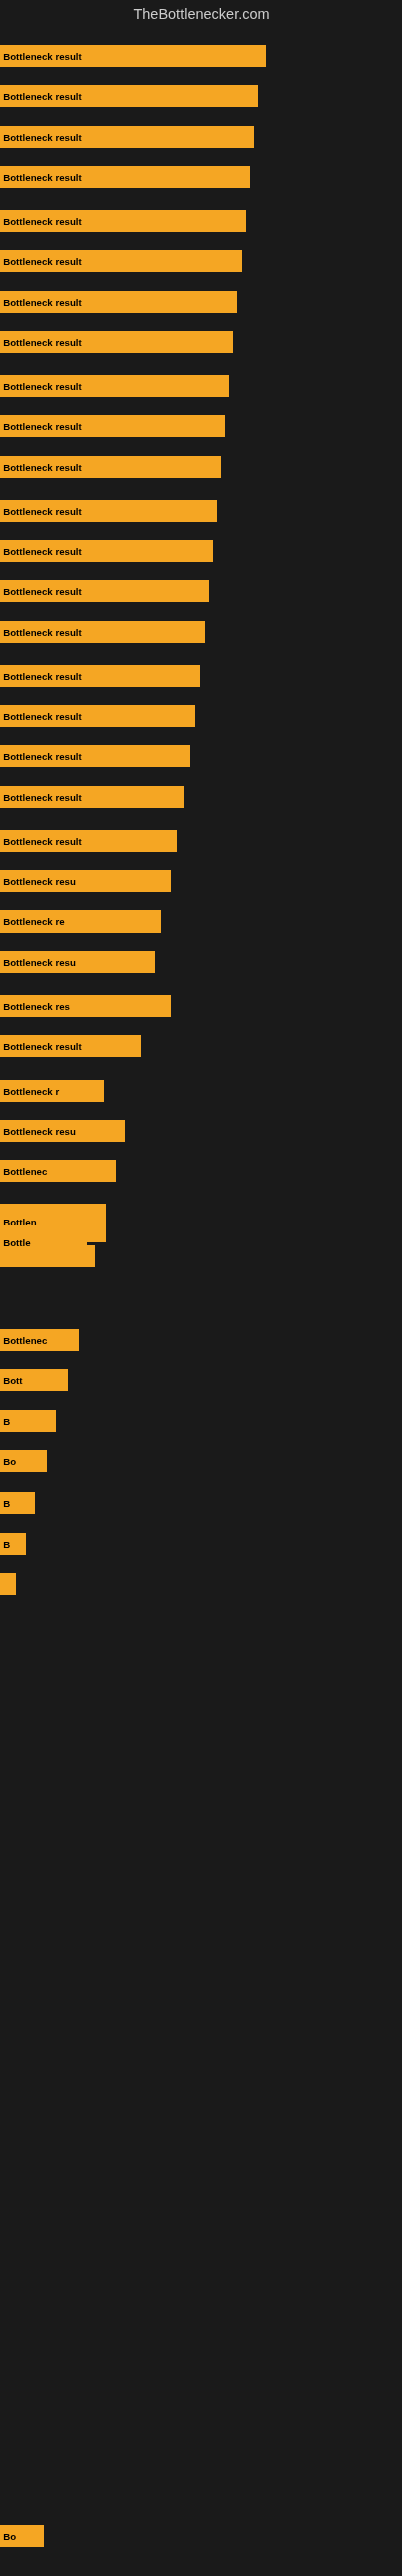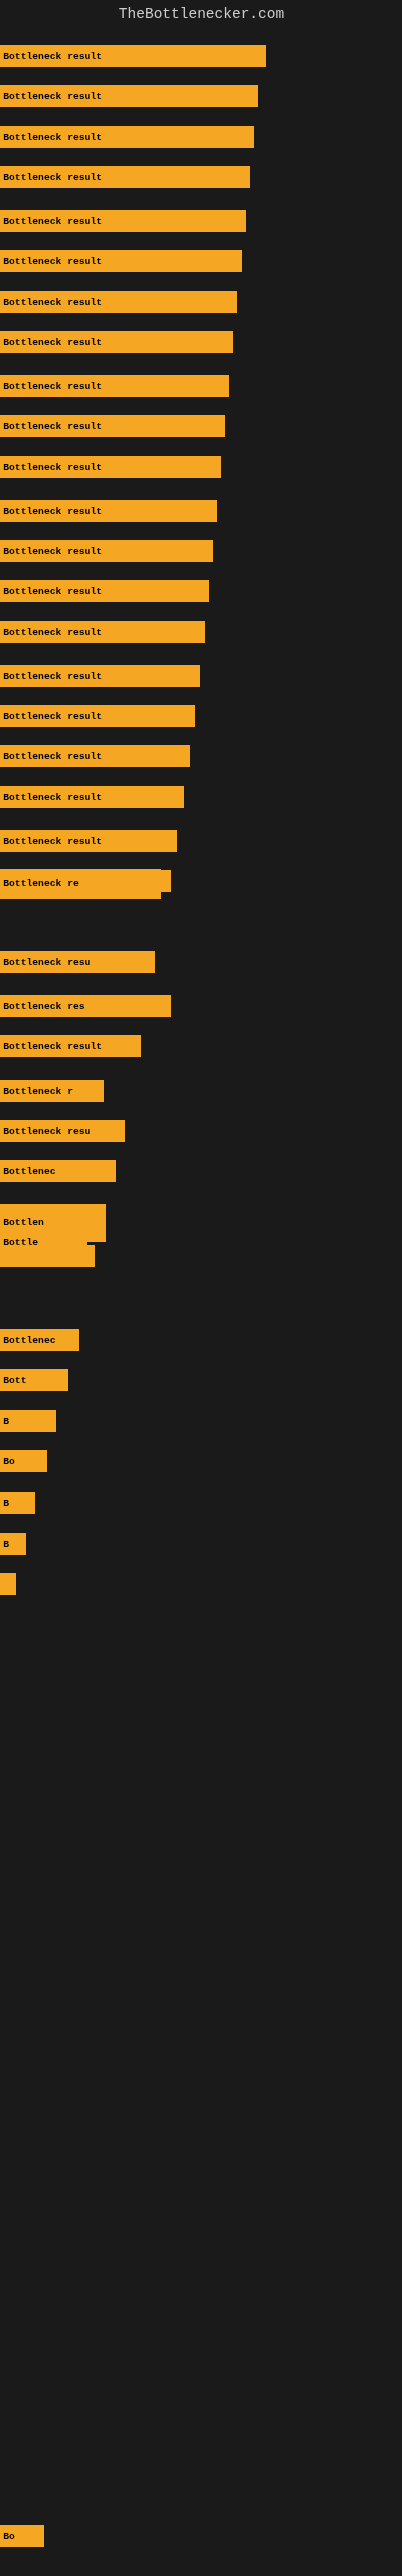--- a/index.html
+++ b/index.html
@@ -1,19 +1,18 @@
 <!DOCTYPE html>
 <html style="font-size:13px"><head>
   <meta charset="utf-8">
   <style>
     * {
       margin: 0;
       padding: 0;
       box-sizing: border-box;
-      font-family: Liberation Mono, monospace;
     }
     body {
       background-color: #1a1a1a;
       width: 403px;
       min-height: 2576px;
       font-family: Arial, sans-serif;
       position: relative;
     }
     .site-title {
       text-align: center;
@@ -63,21 +62,21 @@
     <div class="bar-item" style="top: 471px; width: 217px; height: 22.5px;">Bottleneck result</div>
     <div class="bar-item" style="top: 511px; width: 213px; height: 22.5px;">Bottleneck result</div>
     <div class="bar-item" style="top: 551px; width: 209px; height: 22.5px;">Bottleneck result</div>
     <div class="bar-item" style="top: 592px; width: 205px; height: 22.5px;">Bottleneck result</div>
     <div class="bar-item" style="top: 636px; width: 200px; height: 22.5px;">Bottleneck result</div>
     <div class="bar-item" style="top: 676px; width: 195px; height: 22.5px;">Bottleneck result</div>
     <div class="bar-item" style="top: 716px; width: 190px; height: 22.5px;">Bottleneck result</div>
     <div class="bar-item" style="top: 757px; width: 184px; height: 22.5px;">Bottleneck result</div>
     <div class="bar-item" style="top: 801px; width: 177px; height: 22.5px;">Bottleneck result</div>
     <div class="bar-item" style="top: 841px; width: 171px; height: 22.5px;">Bottleneck resu</div>
-    <div class="bar-item" style="top: 840px; width: 161px; height: 30px; text-align: right;">Bottleneck re</div>
+    <div class="bar-item" style="top: 881px; width: 161px; height: 23px; text-align: right;">Bottleneck re</div>
     <div class="bar-item" style="top: 922px; width: 155px; height: 22.5px;">Bottleneck resu</div>
     <div class="bar-item" style="top: 966px; width: 171px; height: 22.5px;">Bottleneck res</div>
     <div class="bar-item" style="top: 1006px; width: 141px; height: 22.5px;">Bottleneck result</div>
     <div class="bar-item" style="top: 1051px; width: 104px; height: 22.5px;">Bottleneck r</div>
     <div class="bar-item" style="top: 1091px; width: 125px; height: 22.5px;">Bottleneck resu</div>
     <div class="bar-item" style="top: 1131px; width: 116px; height: 22.5px;">Bottlenec</div>
     <div class="bar-item" style="top: 1175px; width: 106px; height: 38px;">Bottlen</div>
     <div class="bar-item" style="top: 1216px; width: 95px; height: 22.5px;">Bott</div>
     <div class="bar-item" style="top: 1196px; width: 87px; height: 36px;">Bottle</div>
     <div class="bar-item" style="top: 1300px; width: 79px; height: 22.5px;">Bottlenec</div>

